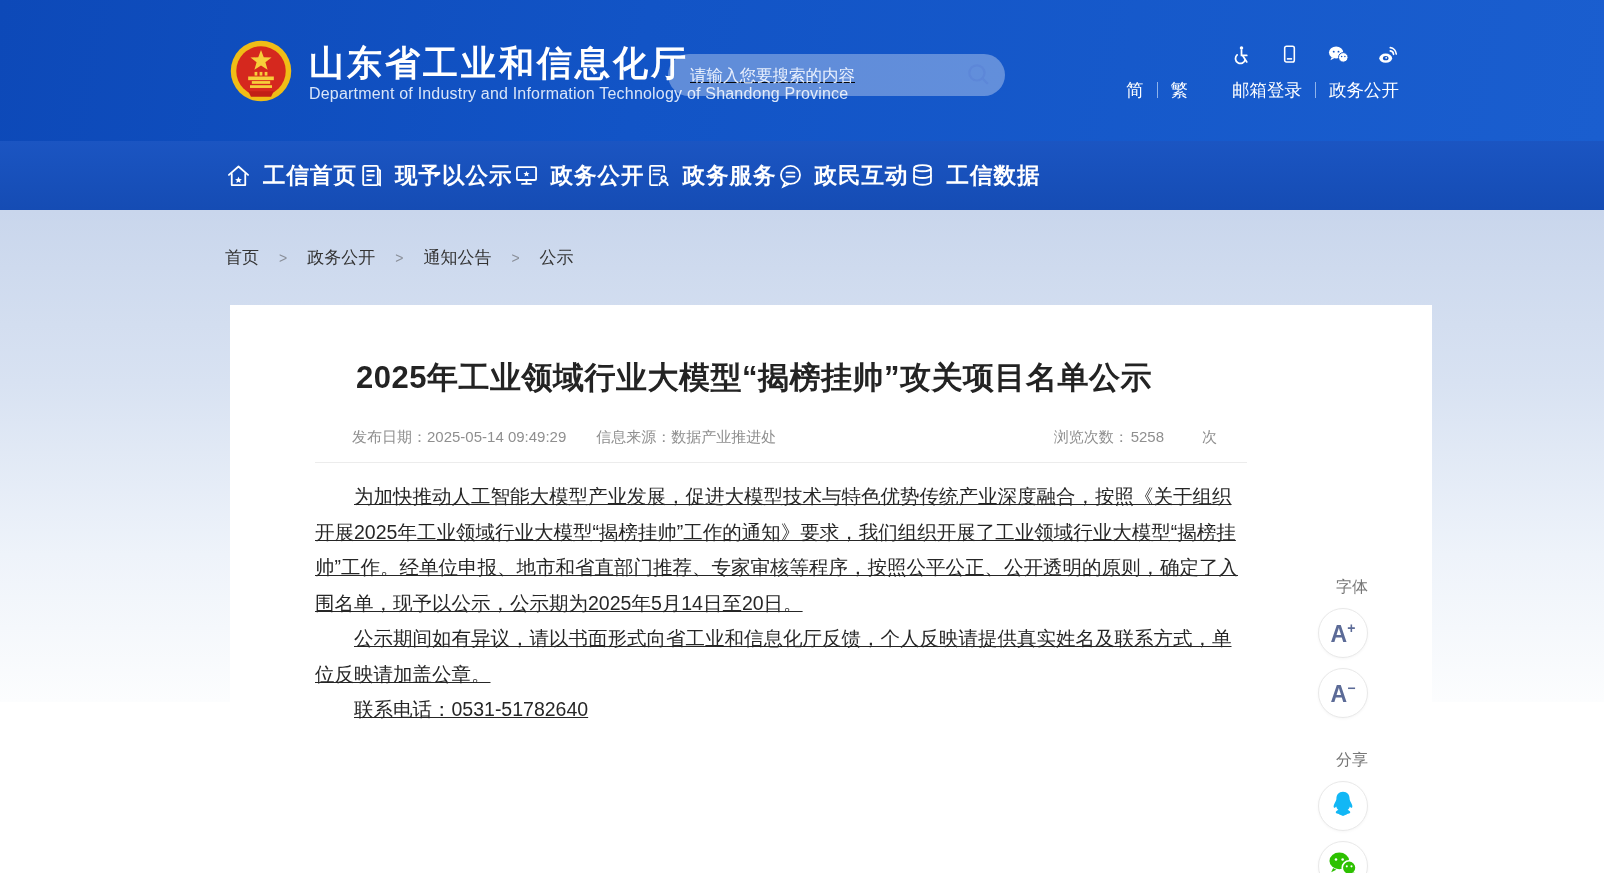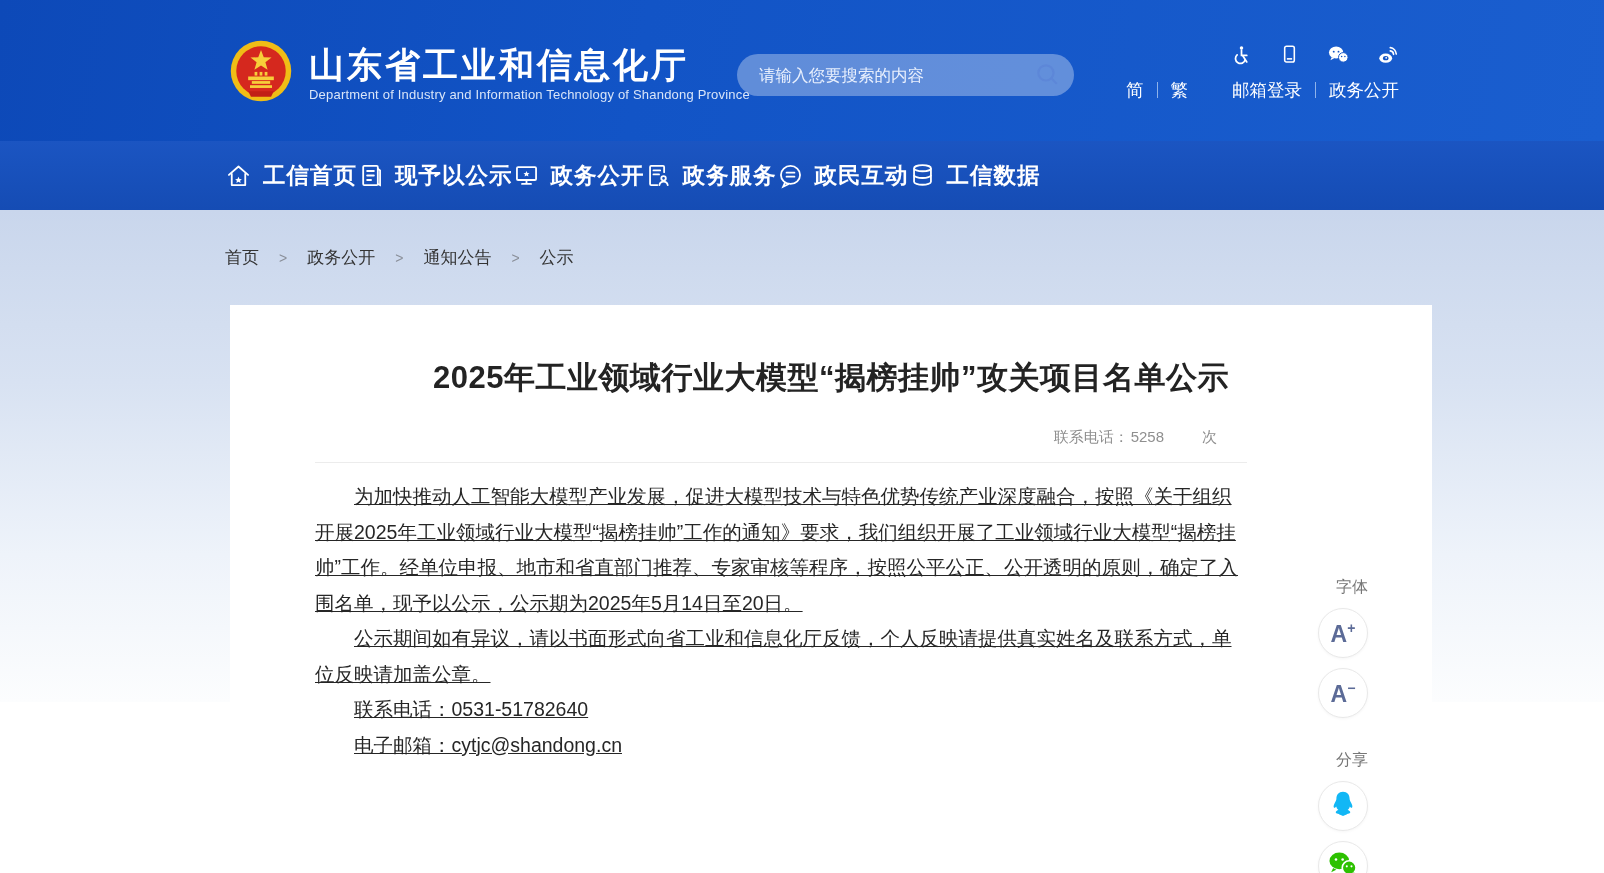--- a/index.html
+++ b/index.html
@@ -9,25 +9,25 @@
     overflow:hidden; position:relative; background:#fff;
   }
   
   .site-header {
     position:relative; height:141px;
     background:linear-gradient(100deg,#0d49b8 0%,#1254c6 40%,#1a5ecf 100%);
     padding-left:25px;
   }
   .brand { position:absolute; left:228px; top:38px; display:flex; align-items:center; gap:15px; cursor:pointer; }
   .site-title { font-size:35px; font-weight:bold; color:#fff; letter-spacing:3px; line-height:40px; }
-  .site-subtitle { font-size:13px; color:#d9e5f8; margin-top:2px; letter-spacing:.2px; }
+  .site-subtitle { font-size:16px; color:#d9e5f8; margin-top:2px; letter-spacing:.2px; }
   .search-box {
-    position:absolute; left:737px; top:54px; width:337px; height:42px;
+    position:absolute; left:668px; top:54px; width:337px; height:42px;
     border-radius:21px; background:rgba(255,255,255,.33);
-    display:flex; align-items:center; padding:0 14px 0 22px;
+    display:flex; align-items:center; padding:0 14px 0 22px;text-decoration:underline;
   }
   .search-box input {
     flex:1; background:transparent; border:none; outline:none;
     color:#fff; font-size:16.5px;
   }
   .search-box input::placeholder { color:#f0f5ff; opacity:.95; }
   .search-btn { background:none; border:none; cursor:pointer; display:flex; align-items:center; }
   .header-right { position:absolute; right:205px; top:44px; display:flex; flex-direction:column; align-items:flex-end; }
   .icon-row { display:flex; gap:27px; align-items:center; }
   .icon-row svg { display:block; cursor:pointer; }
@@ -49,21 +49,21 @@
     background:linear-gradient(180deg,#c9d6ec 0%,#d8e2f2 35%,#eef3fa 70%,#fcfdfe 100%);
   }
   .breadcrumb { position:absolute; left:225px; top:36px; display:flex; align-items:center; font-size:17px; color:#333; }
   .breadcrumb .crumb { cursor:pointer; }
   .breadcrumb .sep { margin:0 20px; color:#8a8f99; font-size:14px; }
   .article-card {
     position:absolute; left:230px; top:95px; width:1202px; height:568px;
     background:#fff;
   }
   .article-title {
-    margin:46px auto 0; max-width:950px; text-align:center;
+    margin:46px auto 0; max-width:950px; text-align:left;
     font-size:31px; font-weight:bold; color:#232323; line-height:53px;
     letter-spacing:.5px;
   }
   .article-meta {
     margin:24px 215px 0 122px; display:flex; align-items:baseline;
     font-size:15px; color:#8f8f8f;
   }
   .meta-left { display:flex; gap:30px; }
   .meta-item { display:flex; }
   .meta-right { margin-left:auto; display:flex; }
@@ -250,34 +250,43 @@
     <span class="crumb">通知公告</span>
     <span class="sep">&gt;</span>
     <span class="crumb">公示</span>
   </div>
 
   <div class="article-card">
 
     <h1 class="article-title">2025年工业领域行业大模型“揭榜挂帅”攻关项目名单公示</h1>
 
     <div class="article-meta">
+      <div class="meta-left">
+        <span class="meta-item">
+          <span>发布日期：</span>
+          <span>2025-05-14 09:49:29</span>
+        </span>
+        <span class="meta-item">
+          <span>信息来源：</span>
+          <span>数据产业推进处</span>
+        </span>
+      </div>
       <div class="meta-right">
-        <span>联系电话：</span>
+        <span>浏览次数：</span>
         <span class="views-value">5258</span>
         <span class="views-unit">次</span>
       </div>
     </div>
 
     <div class="divider"></div>
 
     <div class="article-body">
       <p>为加快推动人工智能大模型产业发展，促进大模型技术与特色优势传统产业深度融合，按照《关于组织开展2025年工业领域行业大模型“揭榜挂帅”工作的通知》要求，我们组织开展了工业领域行业大模型“揭榜挂帅”工作。经单位申报、地市和省直部门推荐、专家审核等程序，按照公平公正、公开透明的原则，确定了入围名单，现予以公示，公示期为2025年5月14日至20日。</p>
       <p>公示期间如有异议，请以书面形式向省工业和信息化厅反馈，个人反映请提供真实姓名及联系方式，单位反映请加盖公章。</p>
       <p>联系电话：0531-51782640</p>
-      <p>电子邮箱：cytjc@shandong.cn</p>
     </div>
 
     <aside class="tools">
       <div class="tool-label">字体</div>
       <div class="tool-circle">
         <span class="font-btn"><span>A</span><sup>+</sup></span>
       </div>
       <div class="tool-circle">
         <span class="font-btn"><span>A</span><sup>−</sup></span>
       </div>

